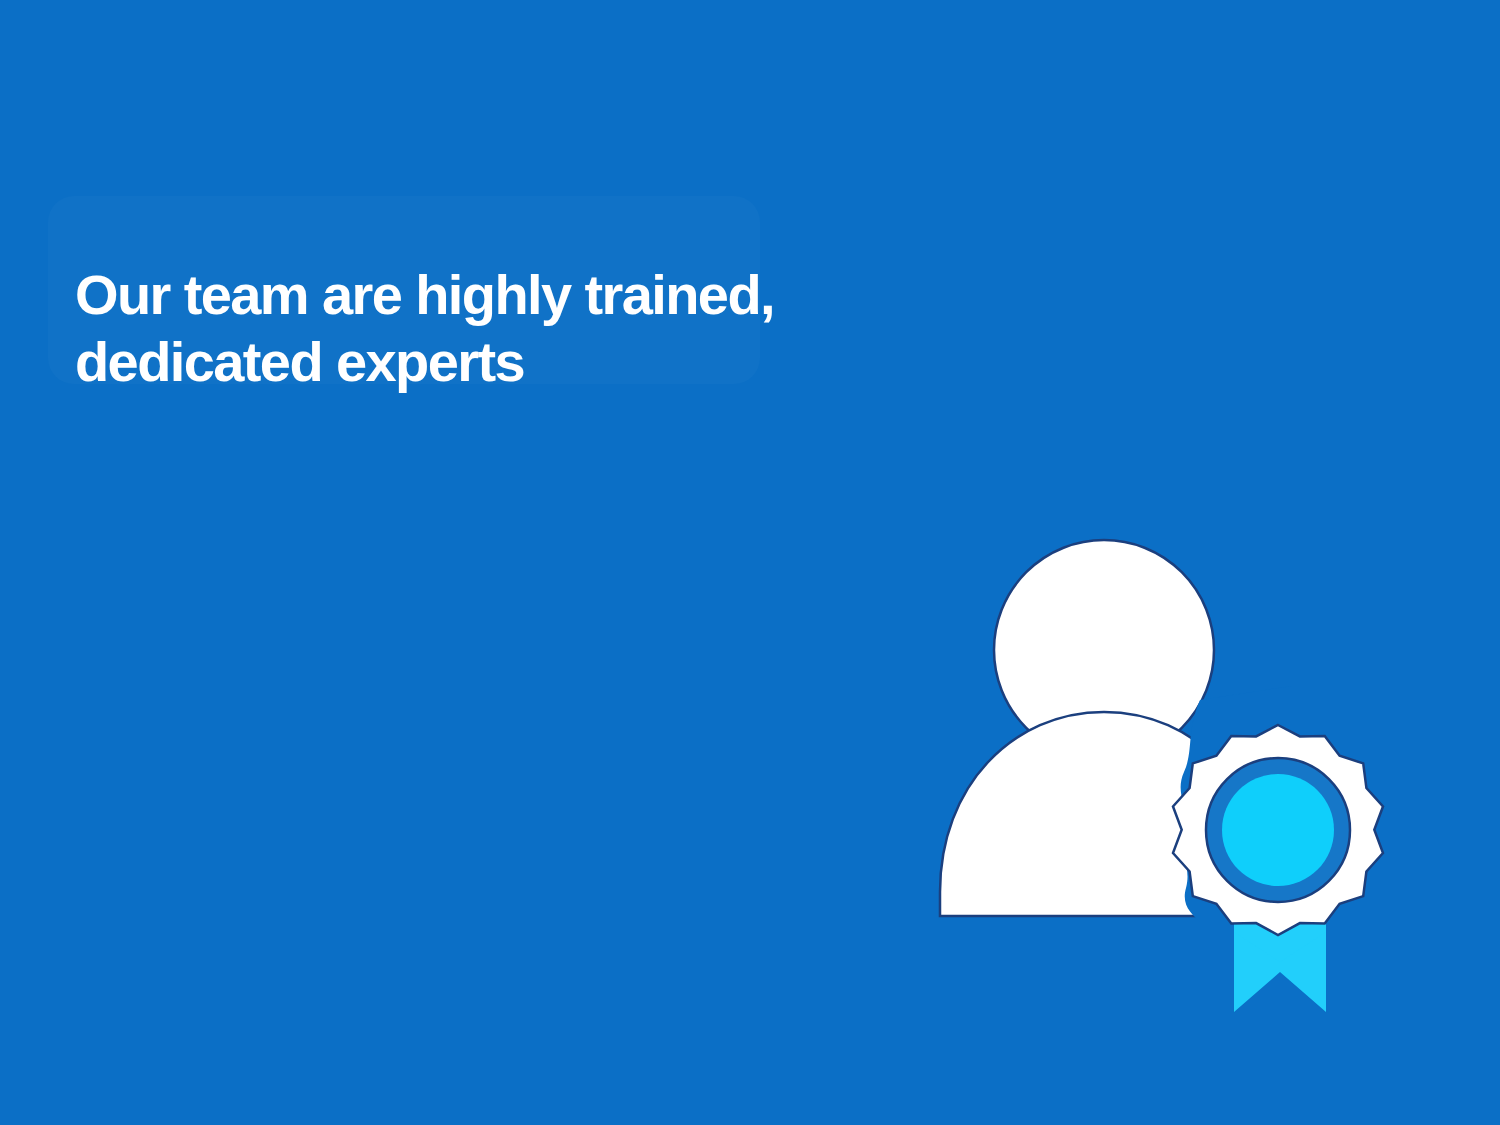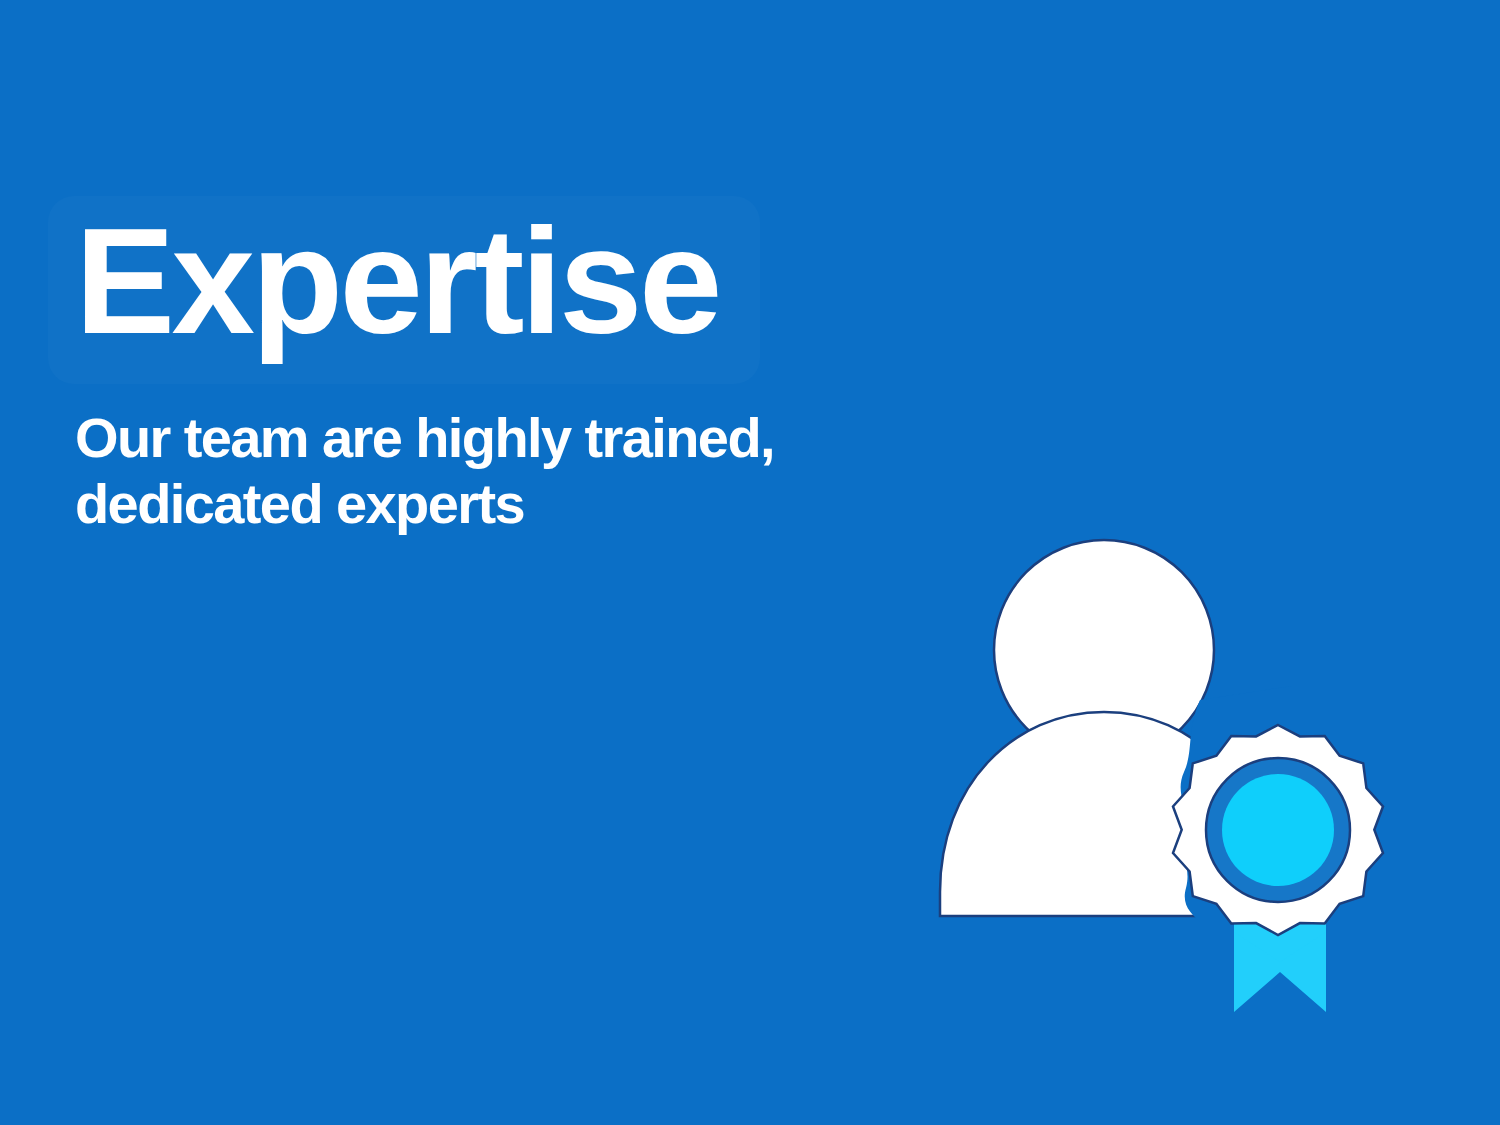--- a/index.html
+++ b/index.html
@@ -64,21 +64,20 @@
 </style>
 </head>
 <body>
 
 <div class="slide">
 
   <div class="headline-panel"></div>
 
   <div class="text-block">
 
-    <h1 class="headline">Expertise</h1>
 
     <p class="subhead">Our team are highly trained, dedicated experts</p>
 
   </div>
 
   <div class="expert-icon">
     <svg viewBox="0 0 520 560" xmlns="http://www.w3.org/2000/svg" aria-hidden="true">
 
       <g>
 

